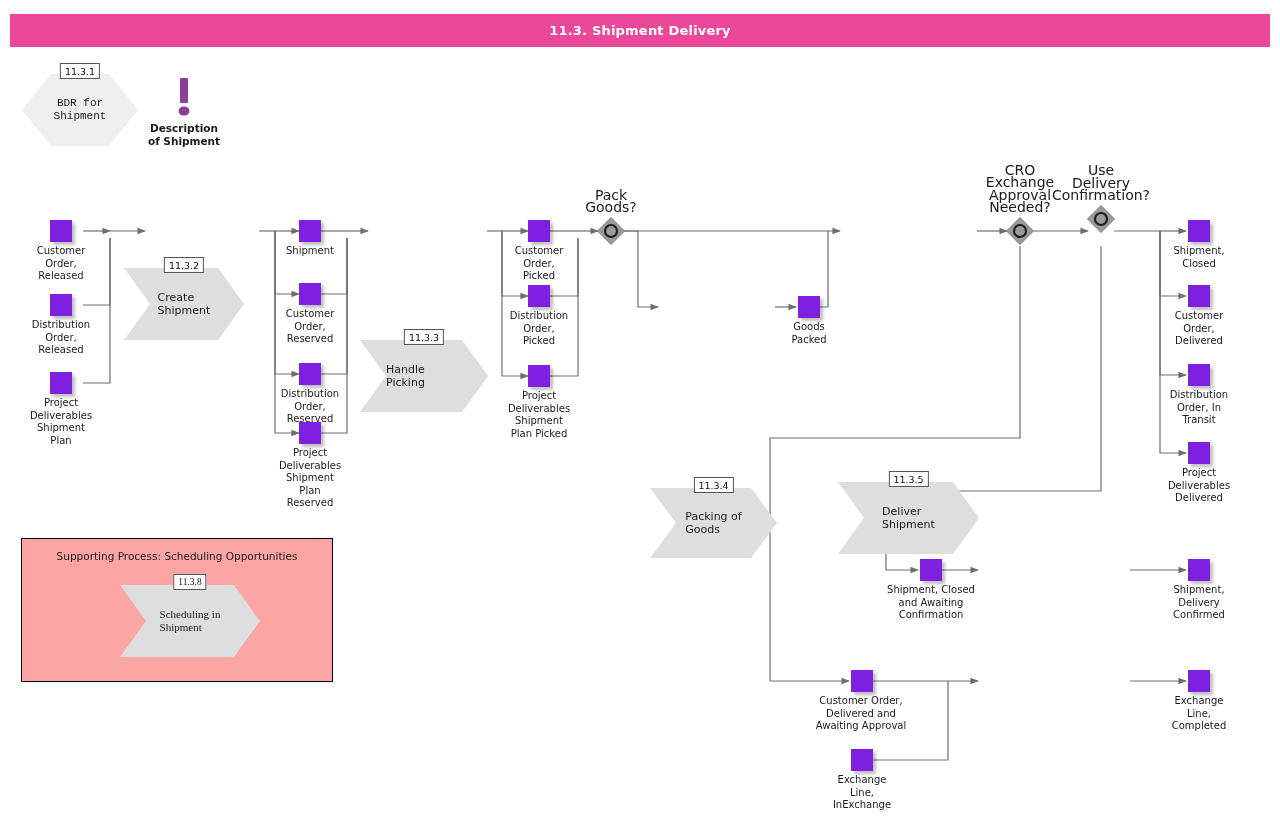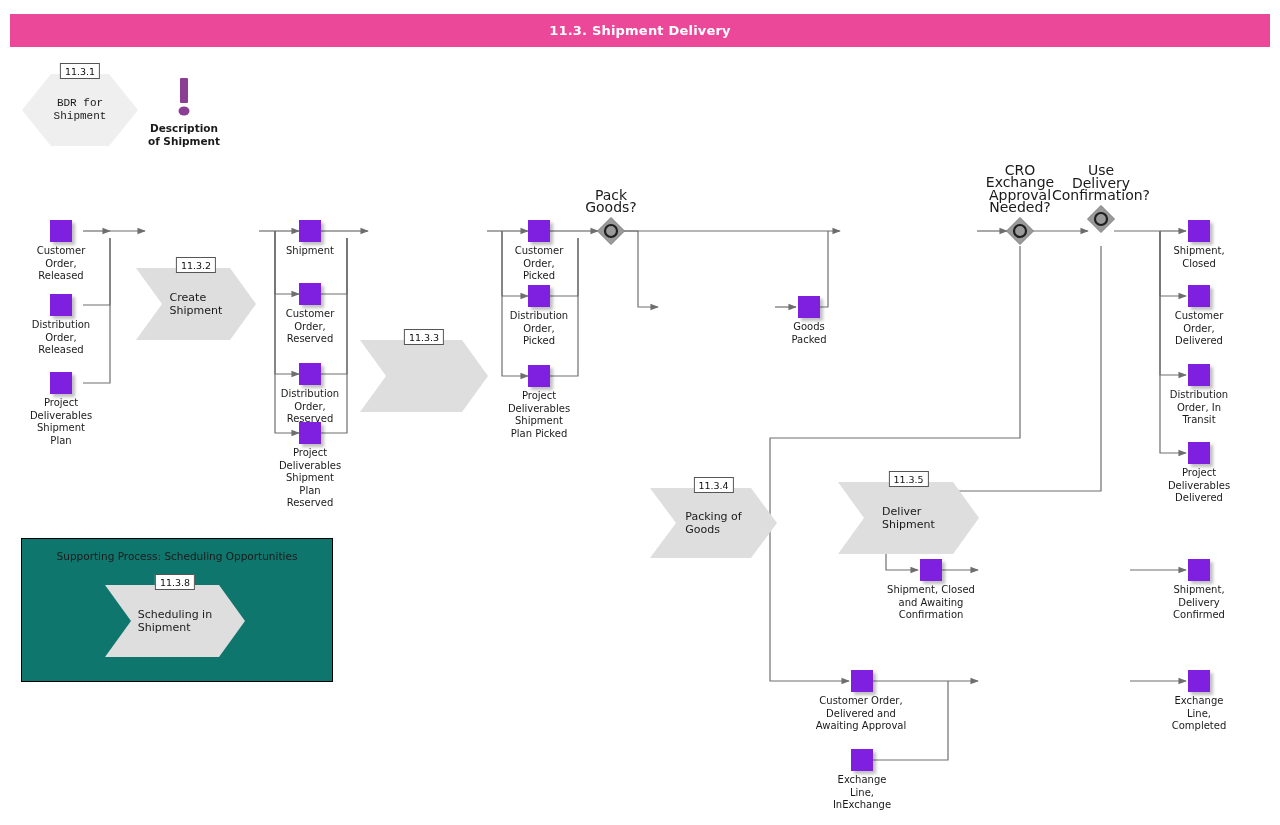--- a/index.html
+++ b/index.html
@@ -167,21 +167,21 @@
   }
 
   
   #support-box {
     position: absolute;
     left: 21px;
     top: 538px;
     width: 310px;
     height: 142px;
     border: 1.5px solid #000;
-    background: #0f766e;
+    background: #fca5a5;
   }
   #support-box .group-title {
     position: absolute;
     top: 11px;
     left: 0; right: 0;
     text-align: center;
     font-size: 10.5px;
     color: #1a1a1a;
   }
 </style>
@@ -283,21 +283,21 @@
 <div class="node" style="left:50px; top:294px; width:22px; height:22px;">
   <div class="data-obj"></div>
   <div class="data-label">Distribution<br>Order,<br>Released</div>
 </div>
 
 <div class="node" style="left:50px; top:372px; width:22px; height:22px;">
   <div class="data-obj"></div>
   <div class="data-label">Project<br>Deliverables<br>Shipment<br>Plan</div>
 </div>
 
-<div class="node chevron-wrap" style="left:136px; top:196px; width:120px; height:72px;">
+<div class="node chevron-wrap" style="left:124px; top:196px; width:120px; height:72px;">
   <div class="chevron"></div>
   <div class="id-tag">11.3.2</div>
   <div class="chevron-text">Create<br>Shipment</div>
 </div>
 
 <div class="node" style="left:299px; top:220px; width:22px; height:22px;">
   <div class="data-obj"></div>
   <div class="data-label">Shipment</div>
 </div>
 
@@ -312,20 +312,21 @@
 </div>
 
 <div class="node" style="left:299px; top:422px; width:22px; height:22px;">
   <div class="data-obj"></div>
   <div class="data-label">Project<br>Deliverables<br>Shipment<br>Plan<br>Reserved</div>
 </div>
 
 <div class="node chevron-wrap" style="left:360px; top:196px; width:128px; height:72px;">
   <div class="chevron"></div>
   <div class="id-tag">11.3.3</div>
+  <div class="chevron-text">Handle Picking</div>
 </div>
 
 <div class="node" style="left:528px; top:220px; width:22px; height:22px;">
   <div class="data-obj"></div>
   <div class="data-label">Customer<br>Order,<br>Picked</div>
 </div>
 
 <div class="node" style="left:528px; top:285px; width:22px; height:22px;">
   <div class="data-obj"></div>
   <div class="data-label">Distribution<br>Order,<br>Picked</div>
@@ -417,18 +418,18 @@
   <div class="data-label">Exchange<br>Line,<br>InExchange</div>
 </div>
 
 <div class="node" style="left:1188px; top:670px; width:22px; height:22px;">
   <div class="data-obj"></div>
   <div class="data-label">Exchange<br>Line,<br>Completed</div>
 </div>
 
 <div id="support-box">
   <div class="group-title">Supporting Process: Scheduling Opportunities</div>
-  <div class="node chevron-wrap" style="left:83px; top:46px; width:140px; height:72px;">
+  <div class="node chevron-wrap" style="left:98px; top:46px; width:140px; height:72px;font-family:Liberation Serif, serif;">
     <div class="chevron"></div>
     <div class="id-tag">11.3.8</div>
     <div class="chevron-text">Scheduling in<br>Shipment</div>
   </div>
 </div>
 
 </body></html>

